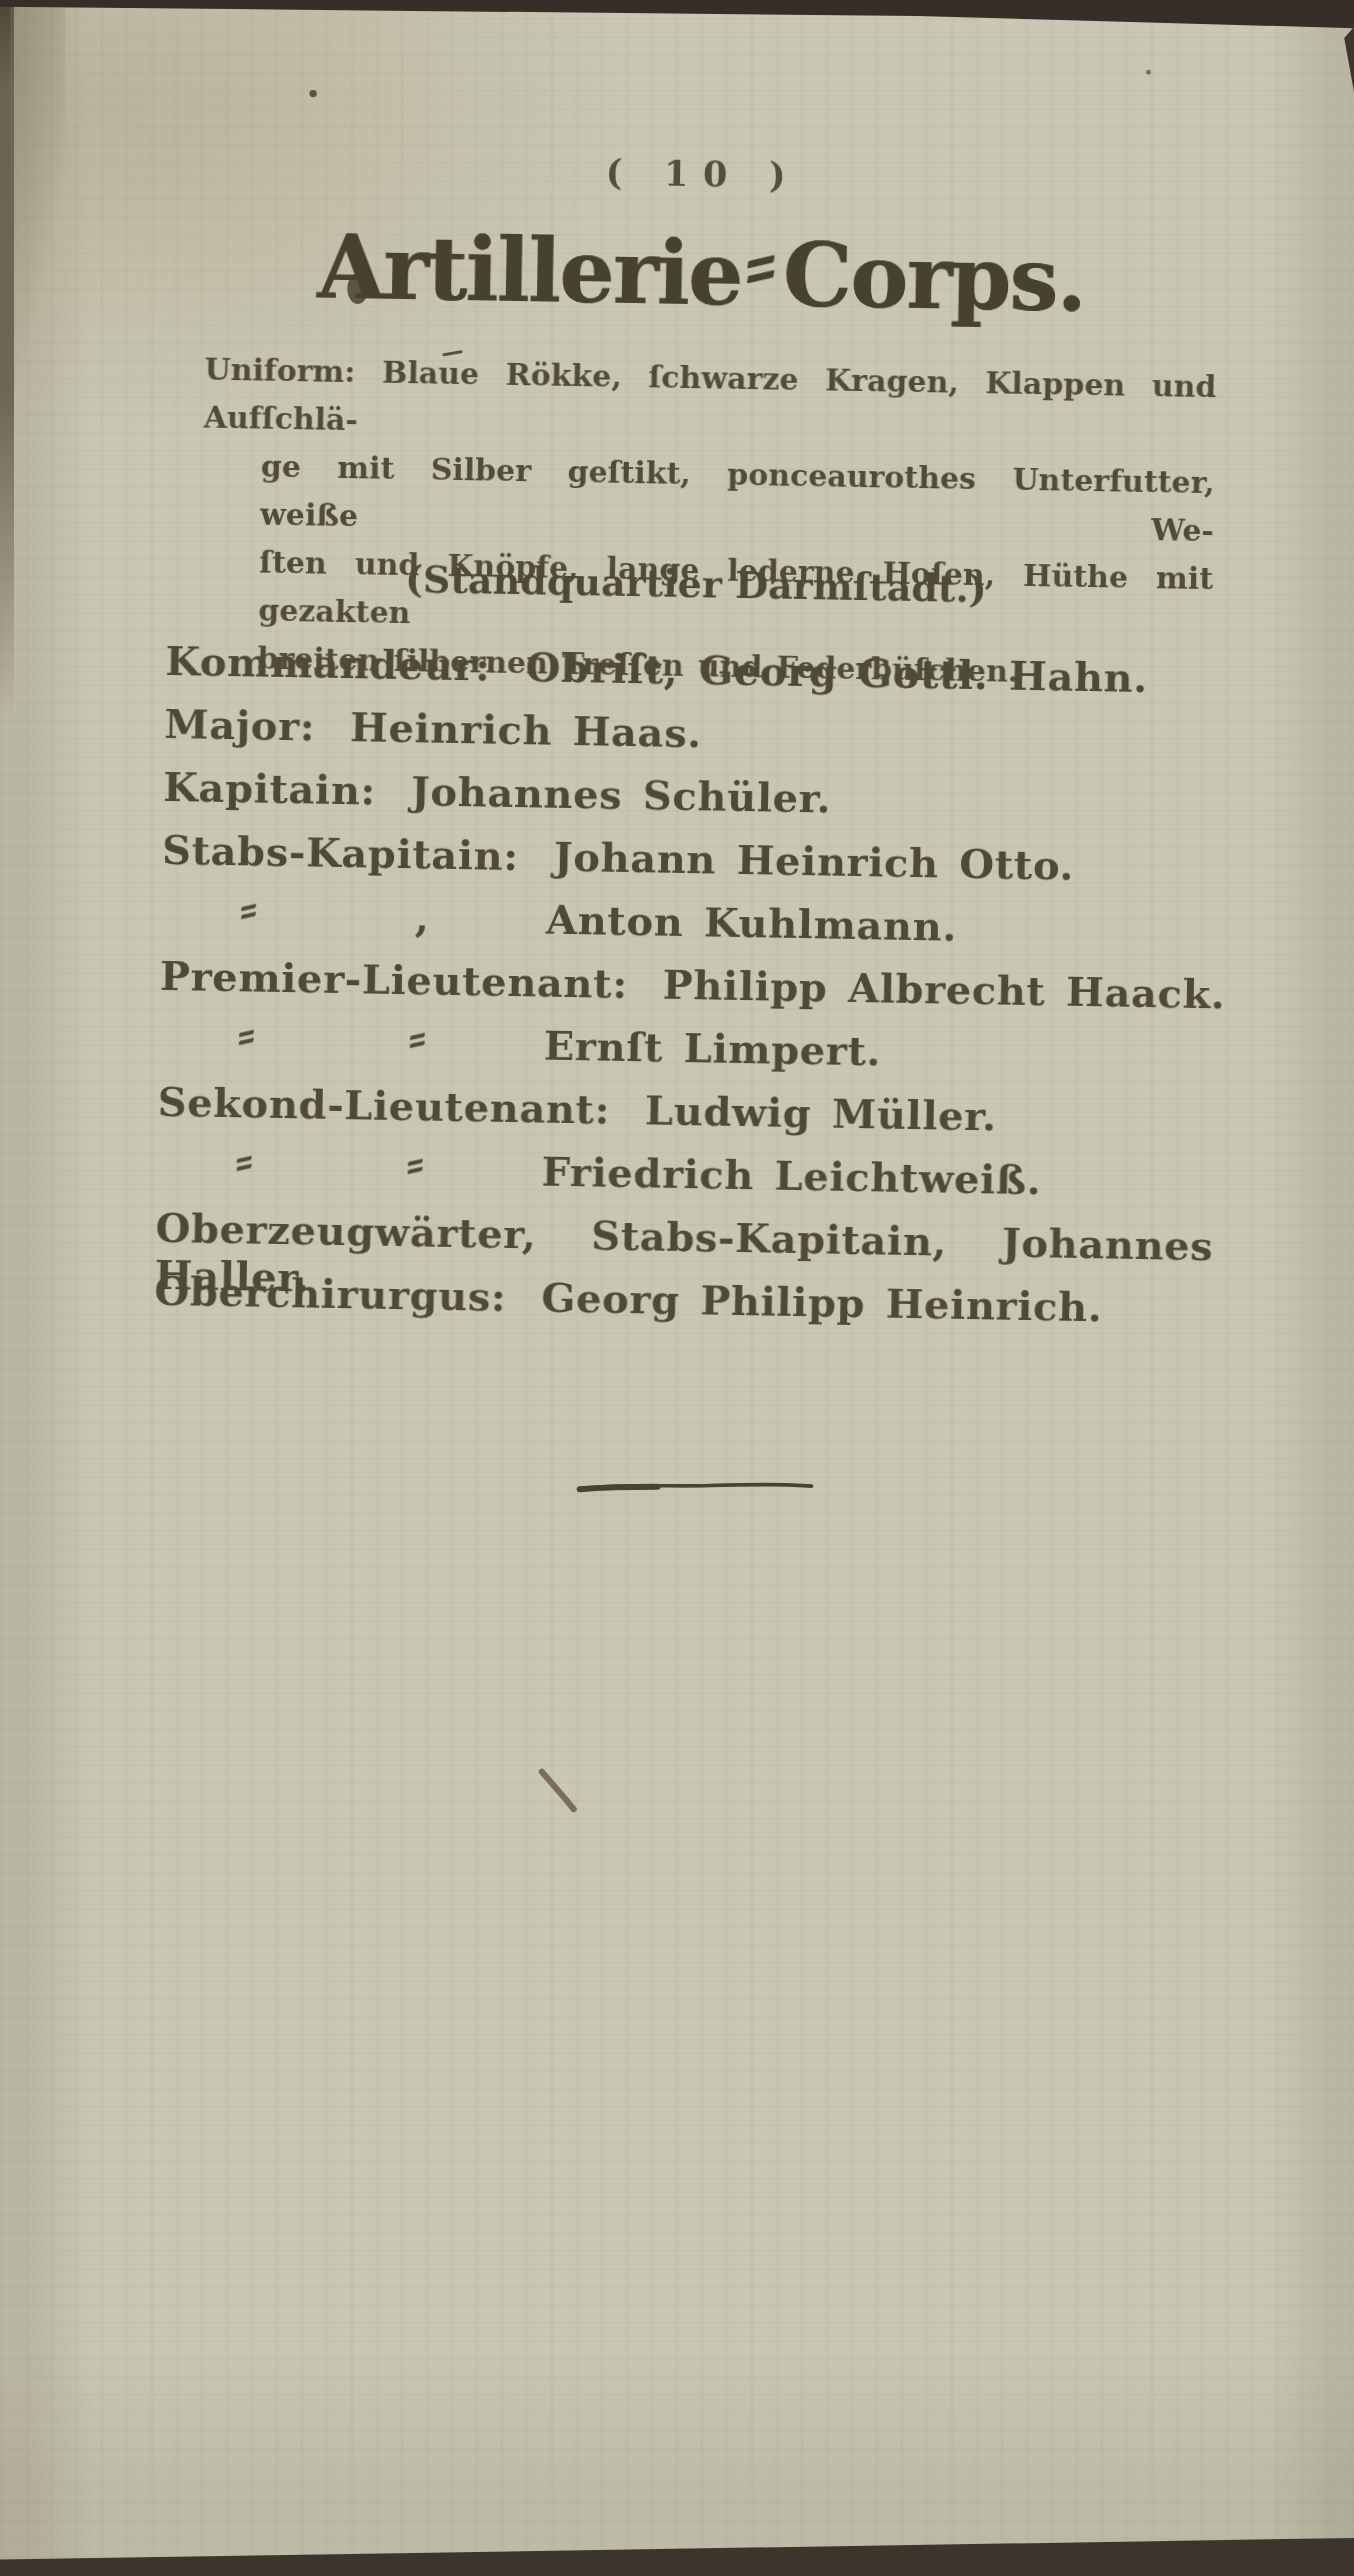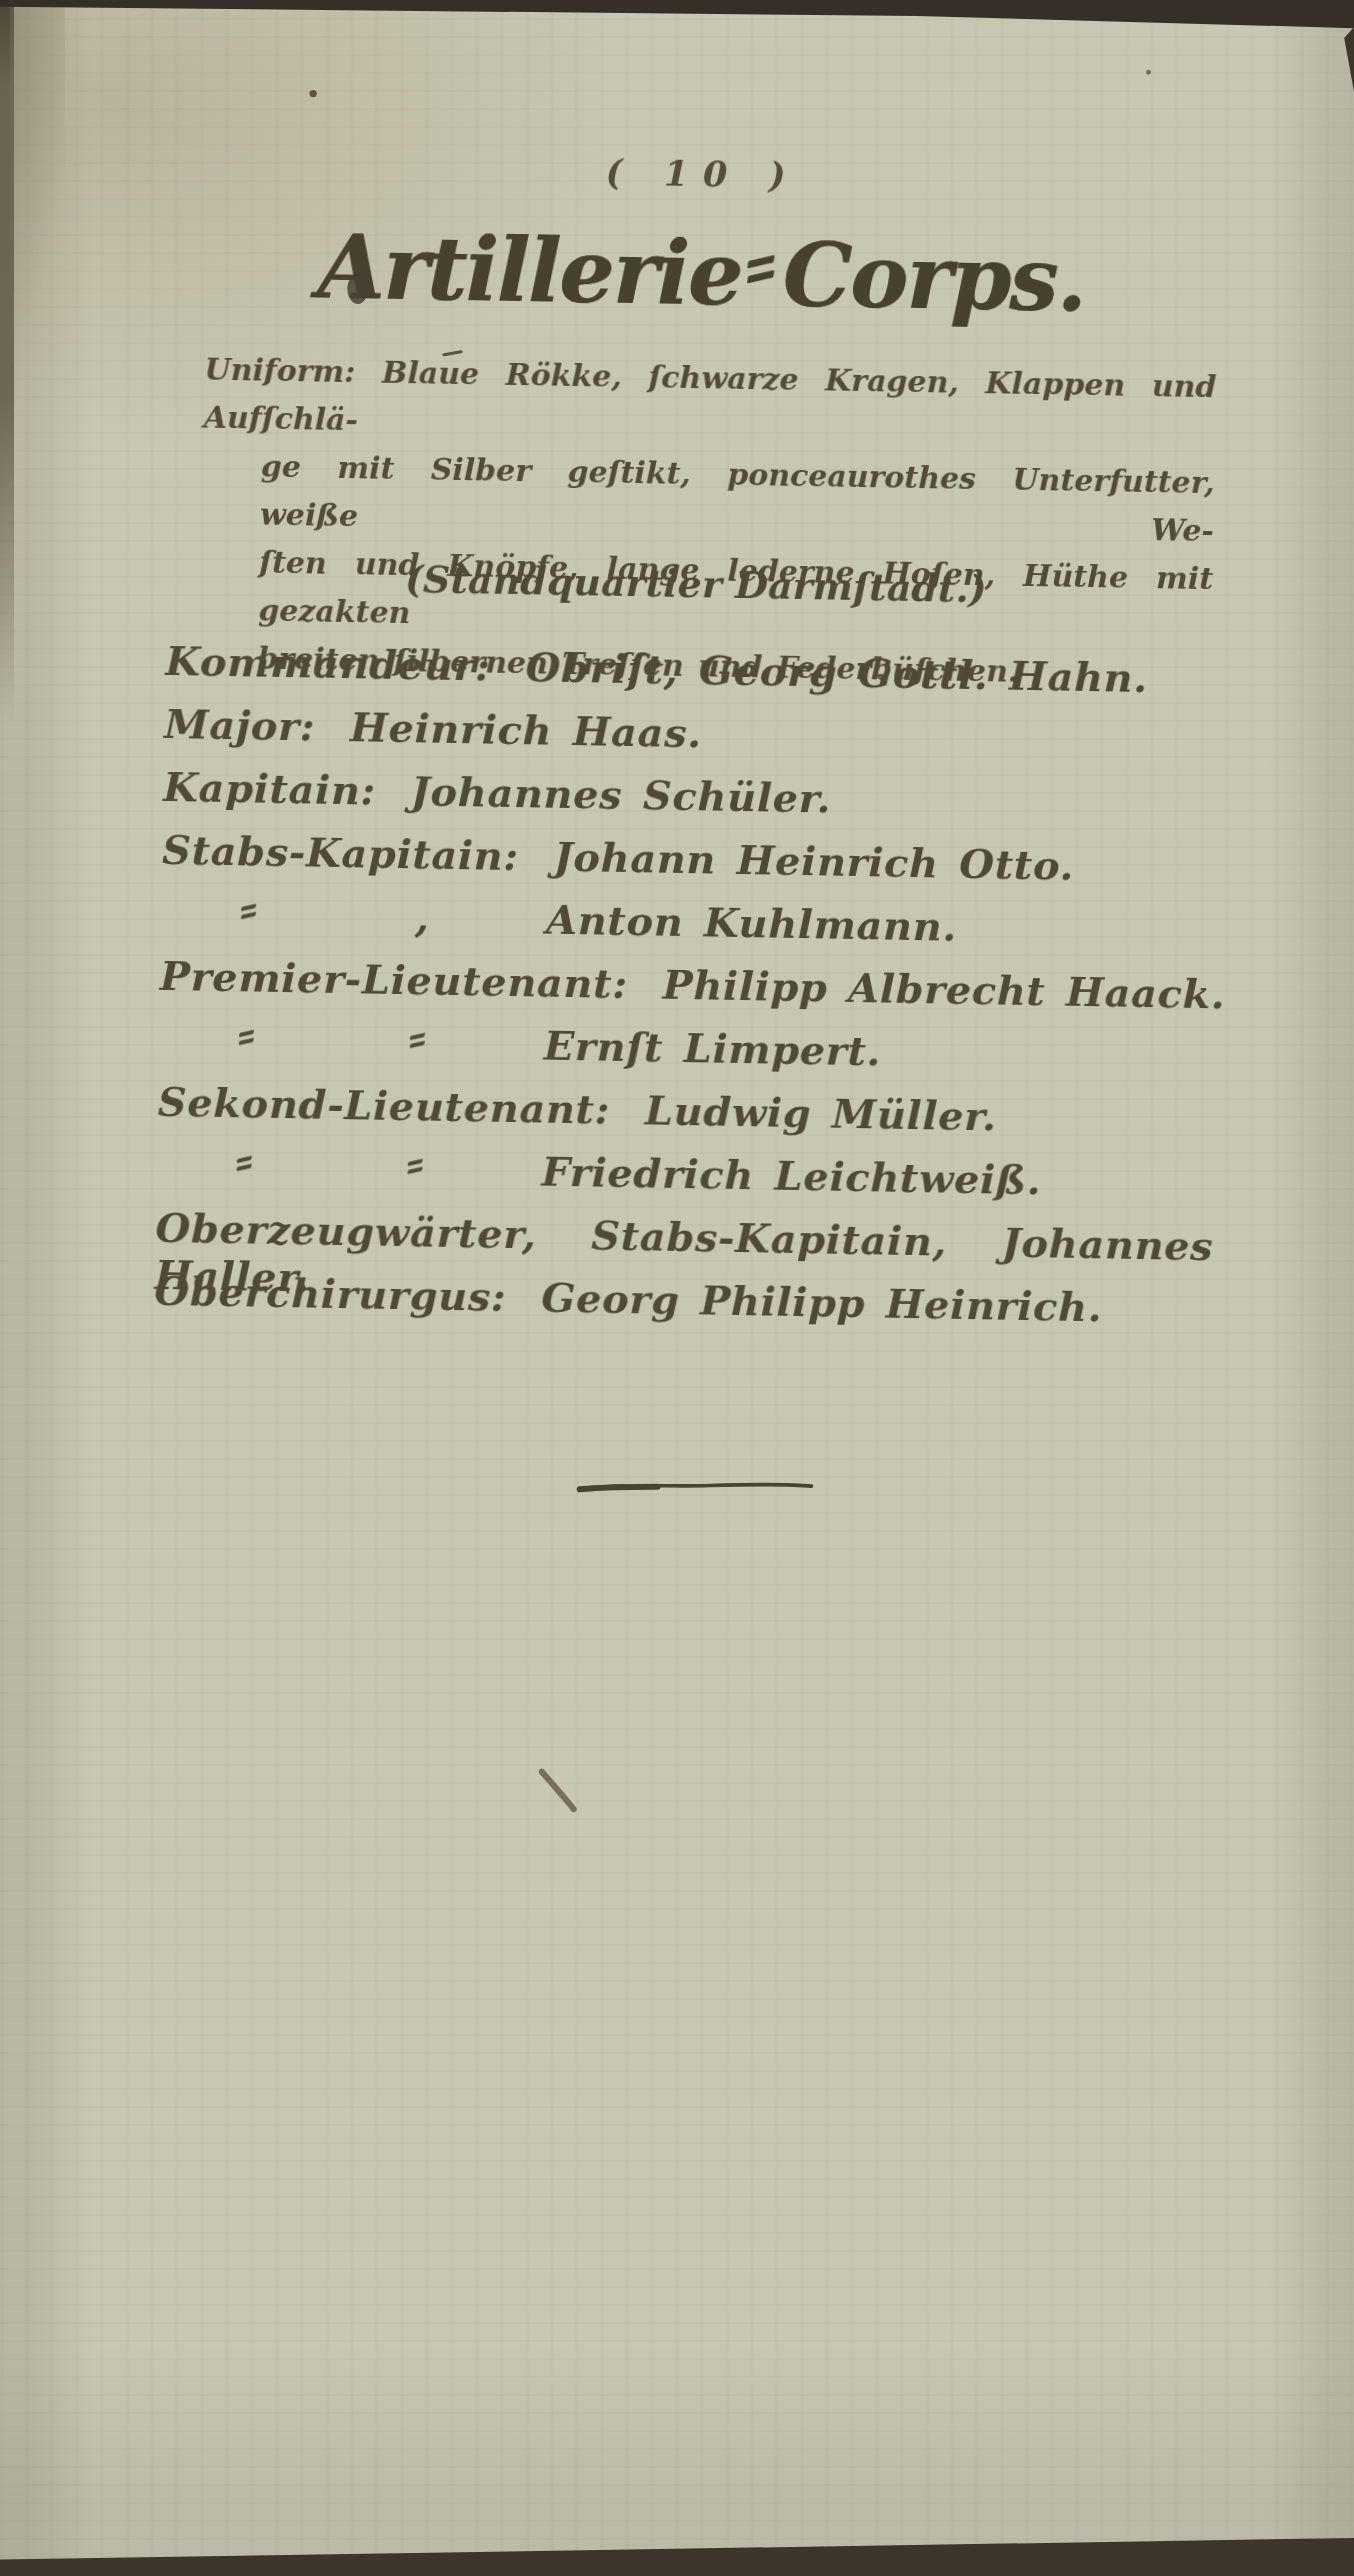--- a/index.html
+++ b/index.html
@@ -4,21 +4,20 @@
 <style>
   html,body { margin:0; padding:0; }
   body {
     width:1354px; height:2576px; overflow:hidden;
     background:#2c2620;
     font-family:"DejaVu Serif","Liberation Serif",serif;
   }
   .page {
     position:relative; width:1354px; height:2576px; overflow:hidden;
     background:#c8c7b3;
-    font-style:italic;
   }
   
   .paper-texture {
     position:absolute; inset:0;
     background:
       radial-gradient(ellipse 856px 550px at 8% 4%, rgba(150,128,92,0.28), rgba(150,128,92,0) 60%),
       linear-gradient(90deg, rgba(120,110,88,0.18) 0 31px, rgba(120,110,88,0) 92px),
       linear-gradient(270deg, rgba(108,102,84,0.16) 0 18.3px, rgba(108,102,84,0) 86px),
       repeating-linear-gradient(180deg, rgba(118,113,94,0.05) 0 1.8px, rgba(0,0,0,0) 1.8px 18px),
       repeating-linear-gradient(90deg, rgba(112,108,88,0.04) 0 4.3px, rgba(0,0,0,0) 4.3px 25px),

